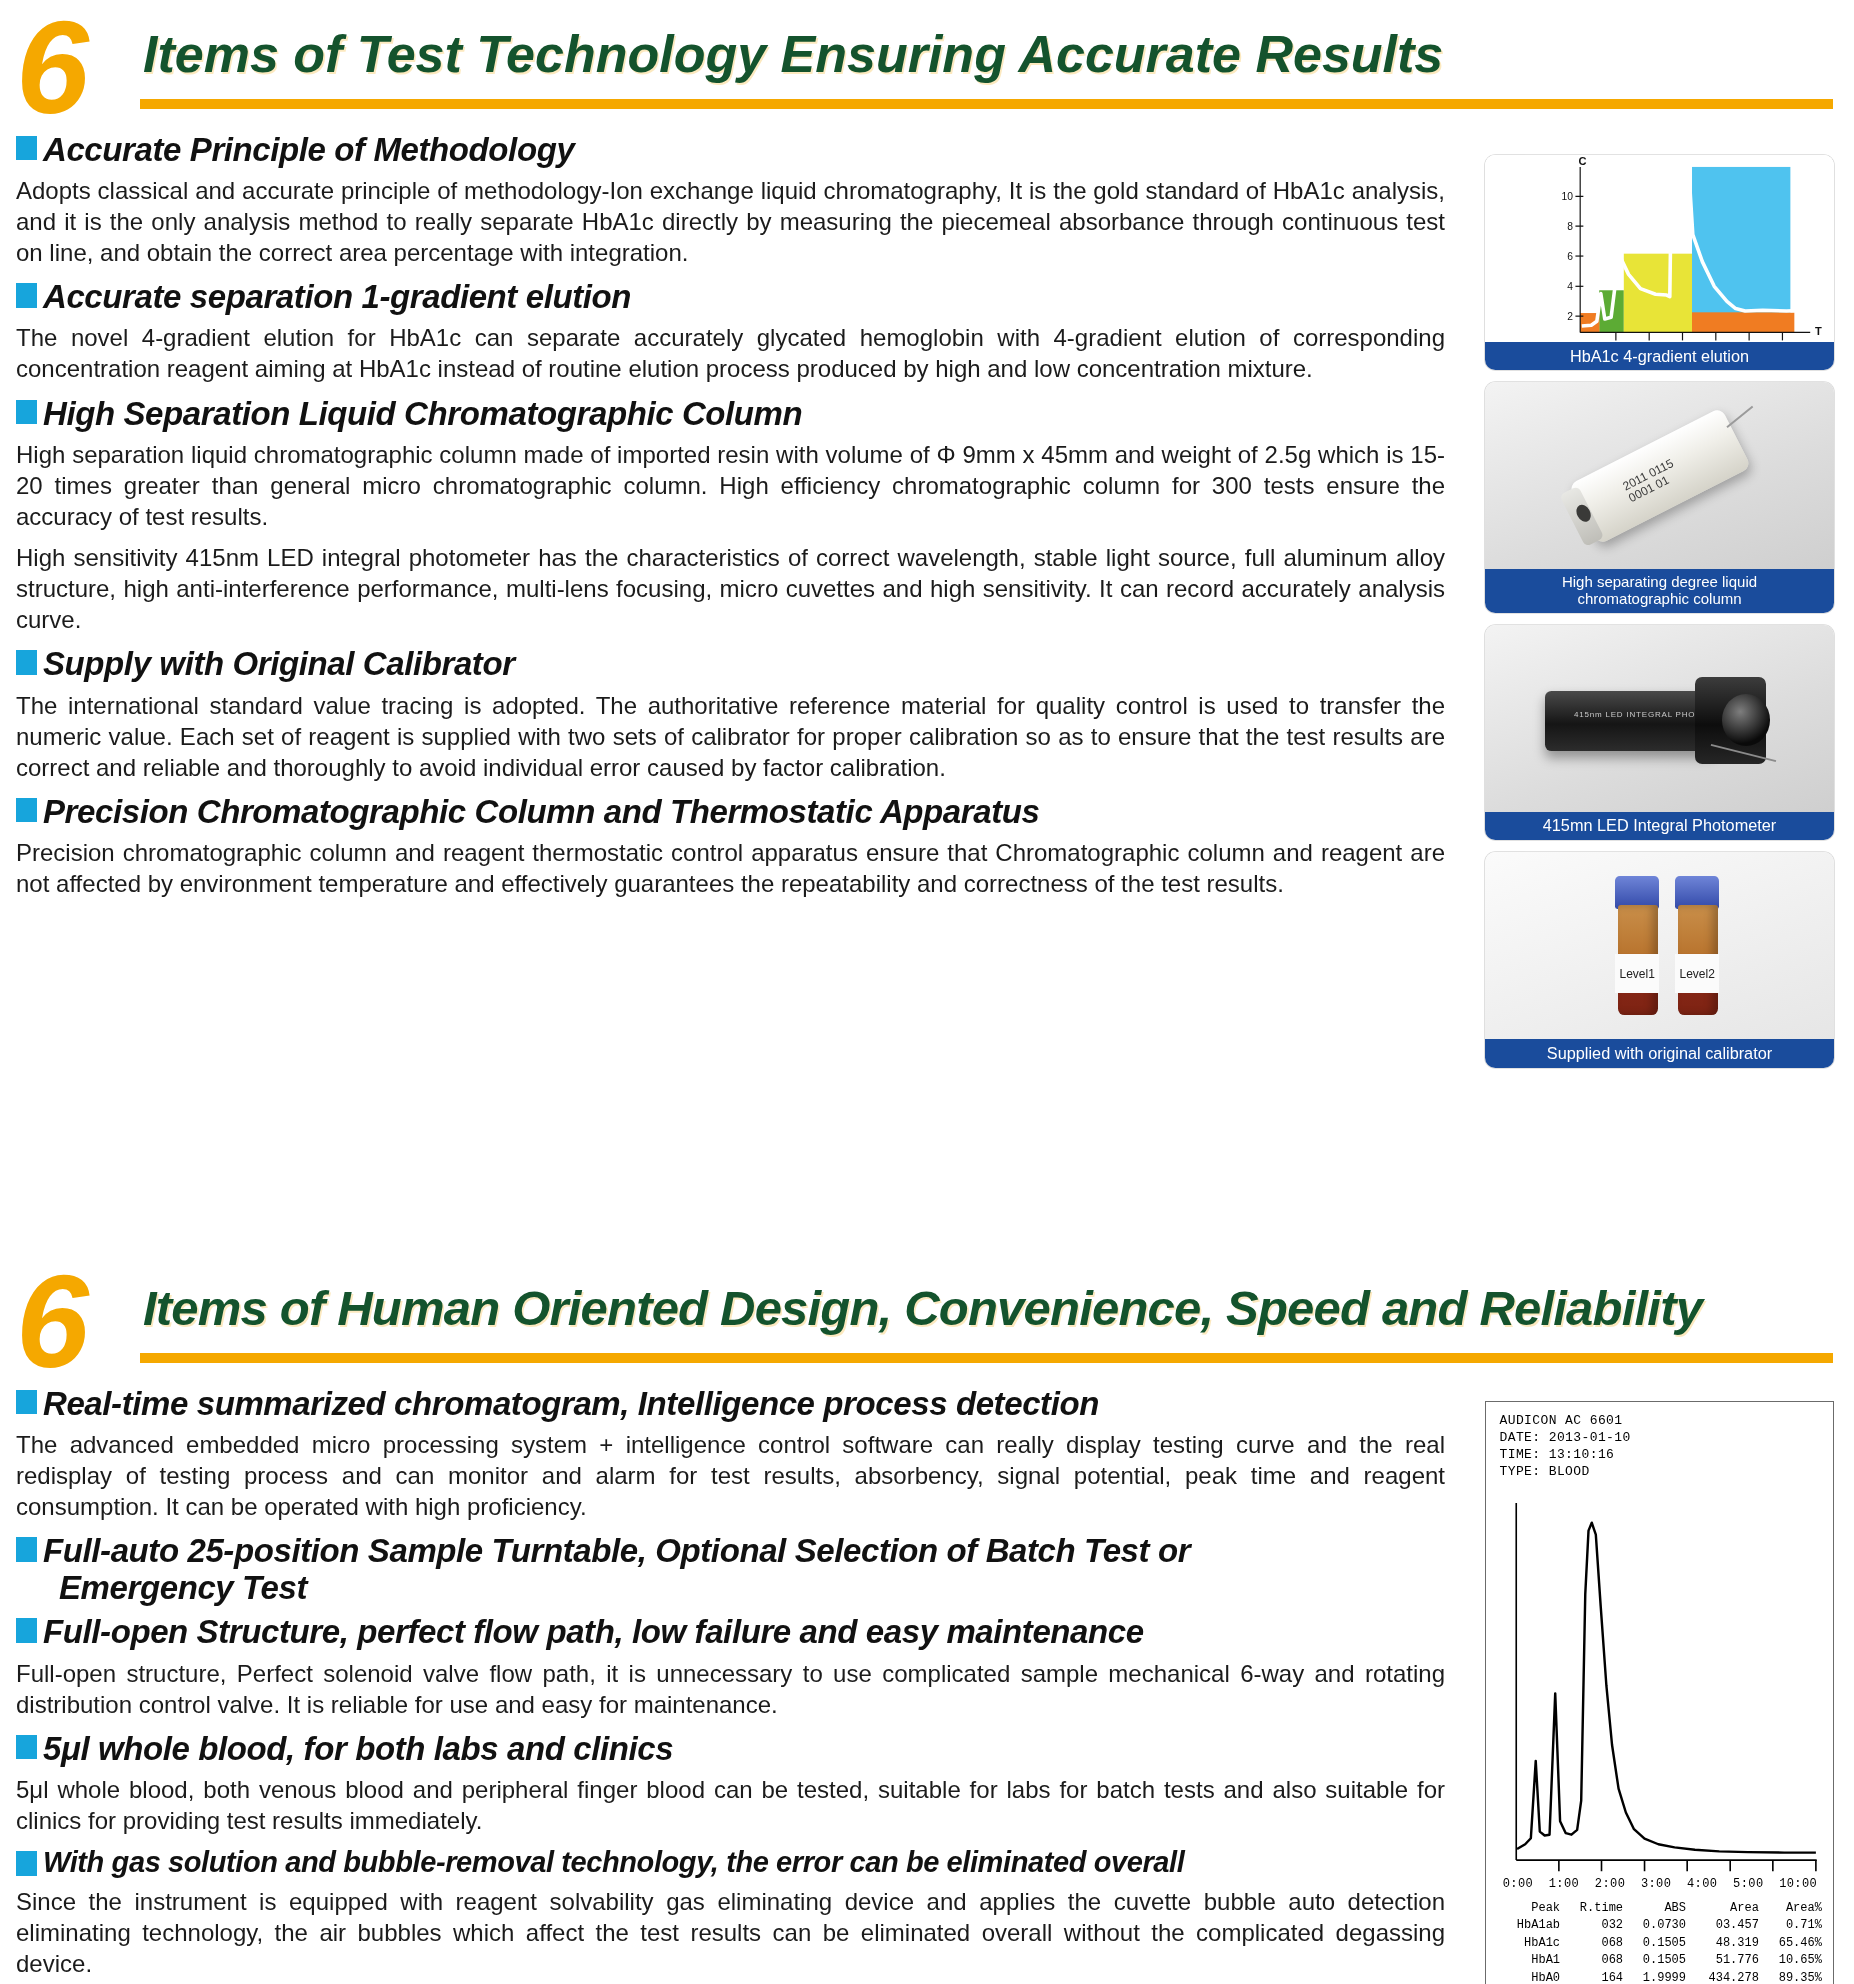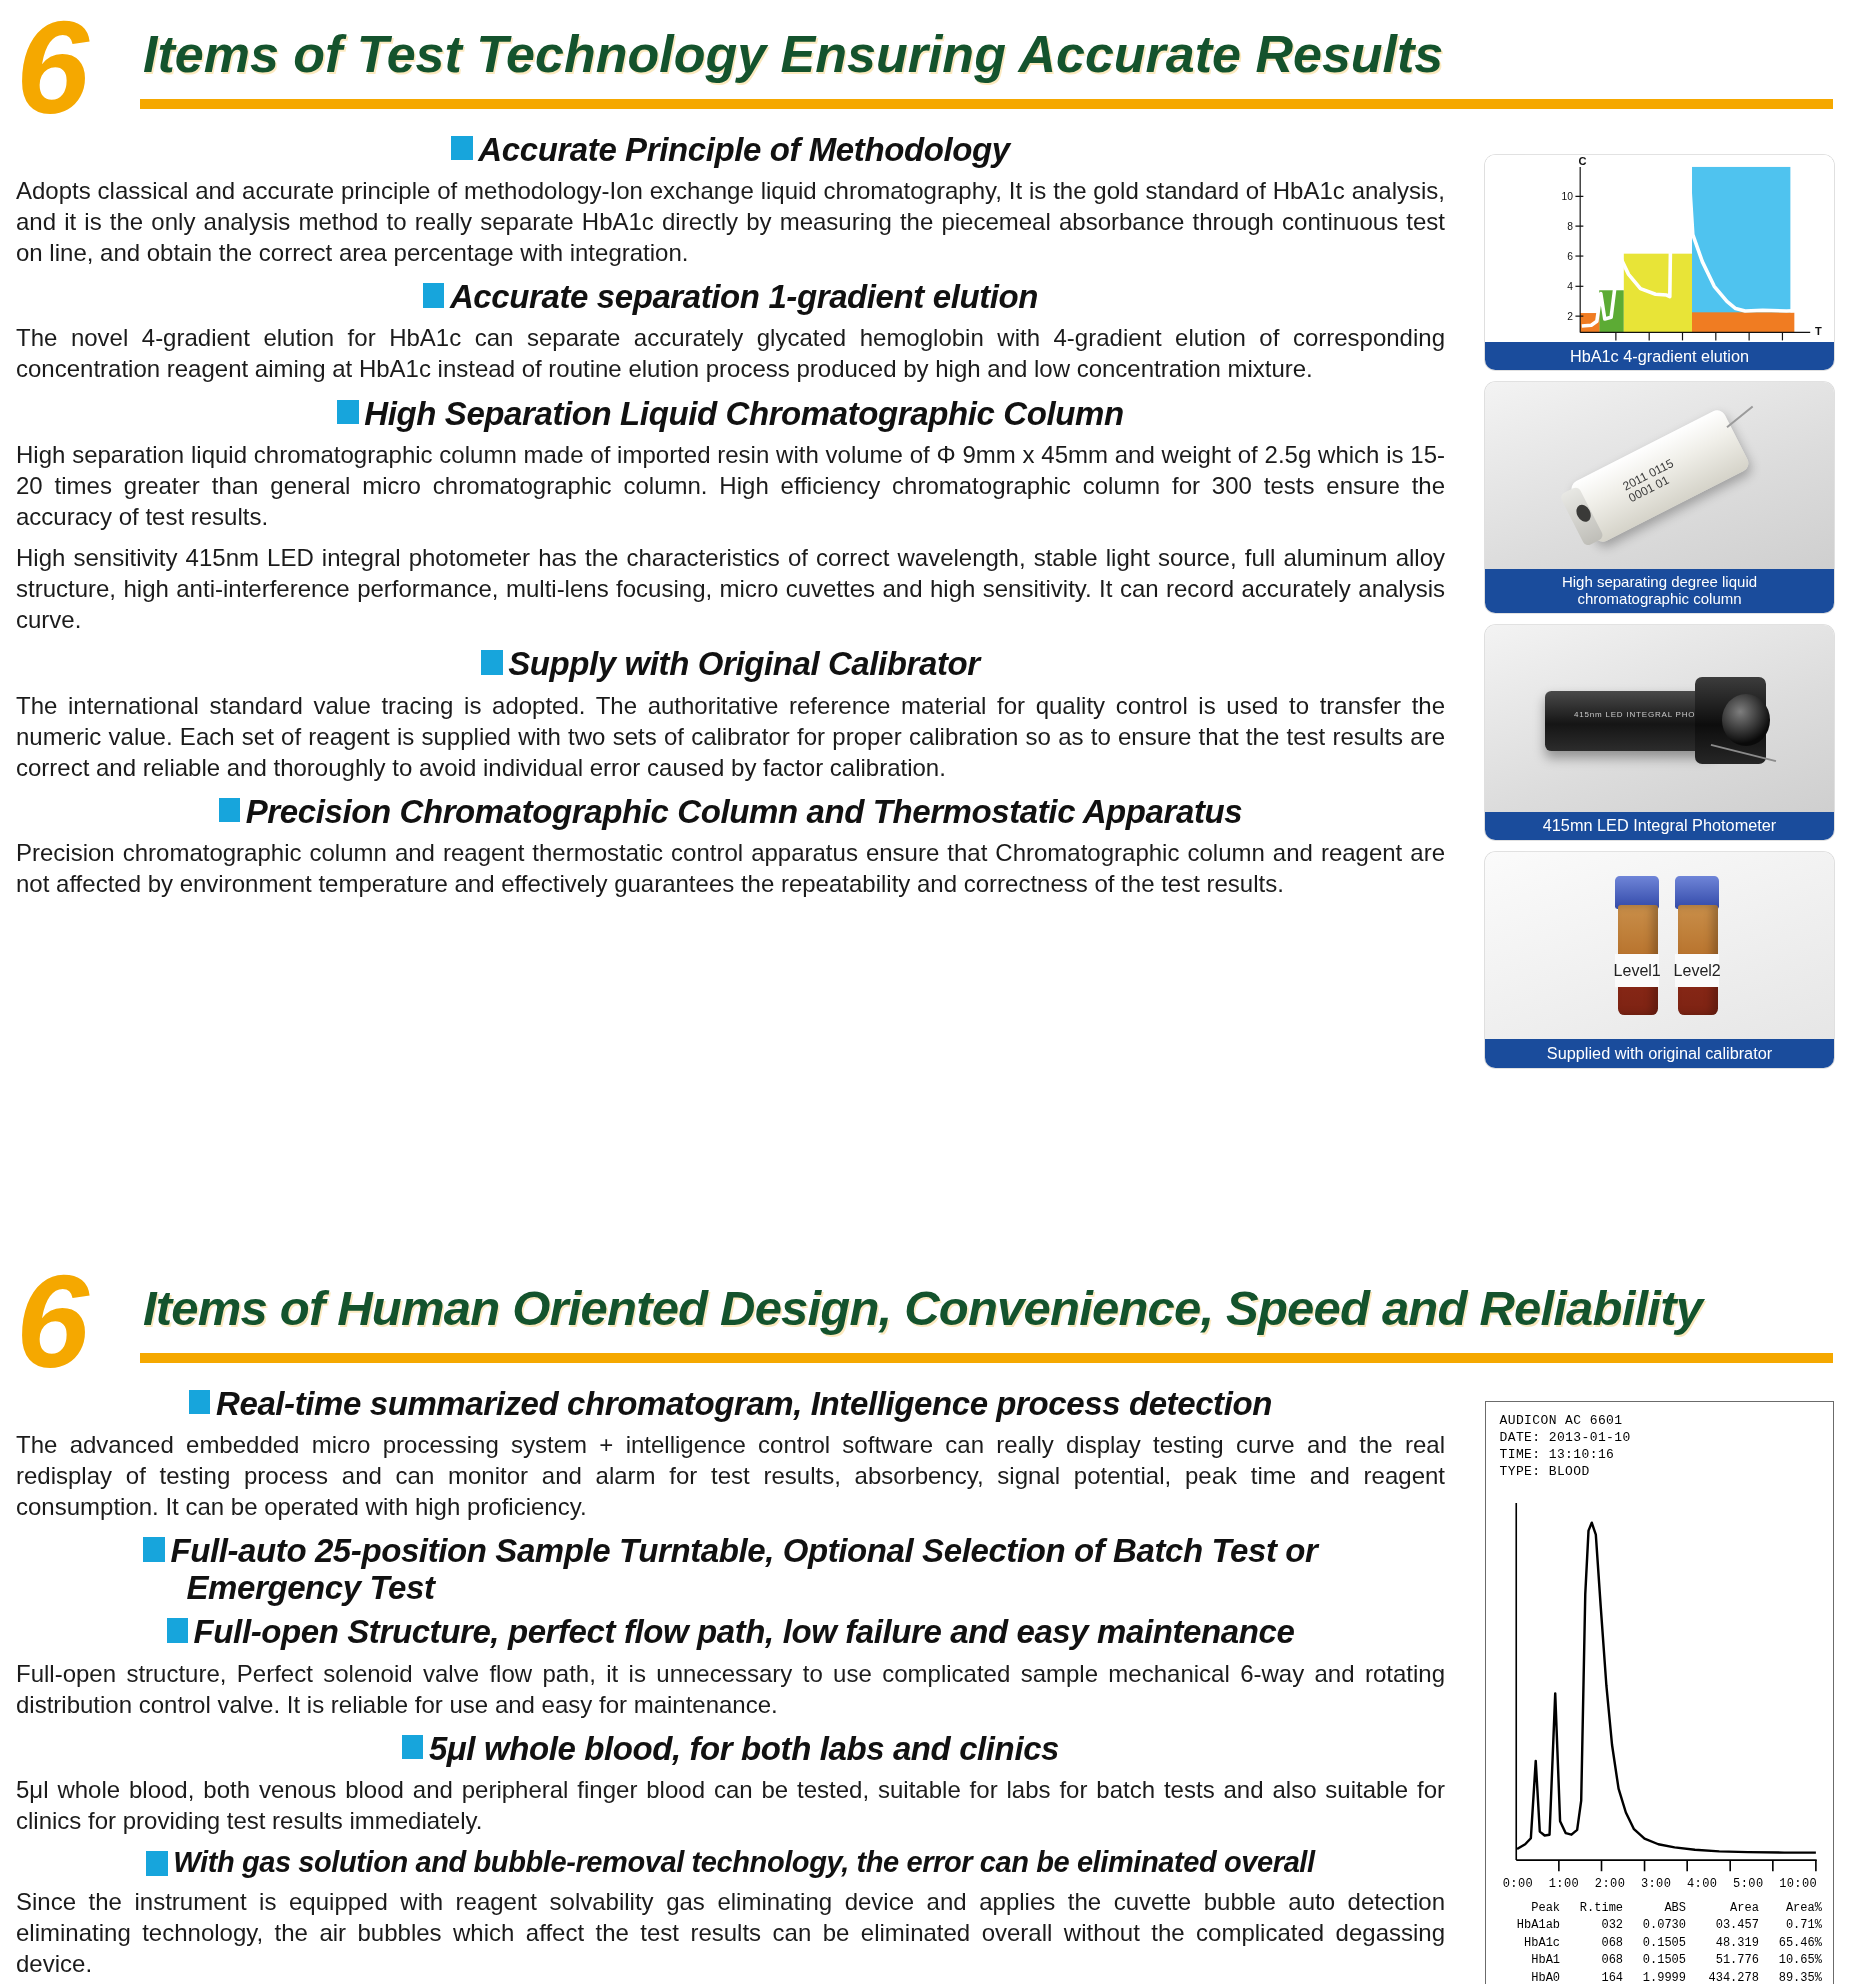--- a/index.html
+++ b/index.html
@@ -37,21 +37,20 @@
   }
 
   
   .cols { position: relative; }
   .text-col { position: absolute; left: 16px; width: 1437px; top: 0; }
 
   .feature { margin-bottom: 4px; }
   .feature-head {
     display: flex; align-items: flex-start;
     margin-bottom: 7.1px;
-    justify-content: center;
   }
   .bullet-box {
     width: 21.4px; height: 24.6px; background: #17A5DC;
     flex: 0 0 21.4px; margin-top: 4.8px; margin-right: 5.6px;
   }
   .feature-title {
     font-size: 33px; line-height: 37px;
     font-weight: bold; font-style: italic;
     color: #111; letter-spacing: -0.4px;
   }
@@ -152,23 +151,23 @@
     border-radius: 4.8px 4.8px 2.4px 2.4px;
     background: linear-gradient(180deg,#6f85d8,#3249a8);
   }
   .vial .glass {
     position:absolute; left:5.6px; top:29px; width:40px; height:110px;
     border-radius: 3.2px 3.2px 6.4px 6.4px;
     background: linear-gradient(180deg,#c98f4a 0%,#b9752f 44%,#8f2a18 46%,#7d2313 100%);
     box-shadow: inset -5.6px 0 8px rgba(0,0,0,.25);
   }
   .vial .lbl {
-    position:absolute; left:3.2px; top:78px; width:44px; height:33px;
+    position:absolute; left:3.2px; top:78px; width:44px; height:39px;
     background:#fbfbfb; display:flex; align-items:center; justify-content:center;
-    font-size:16px; color:#222;
+    font-size:12px; color:#222;
   }
 
   
   .report {
     position:absolute; left:1485px; width:349px;
     background:#fff; border:1.2px solid #6b6b6b;
     padding: 10.3px 8.7px 8px 13.5px;
     font-family:"Liberation Mono", monospace;
     color:#000;
   }

